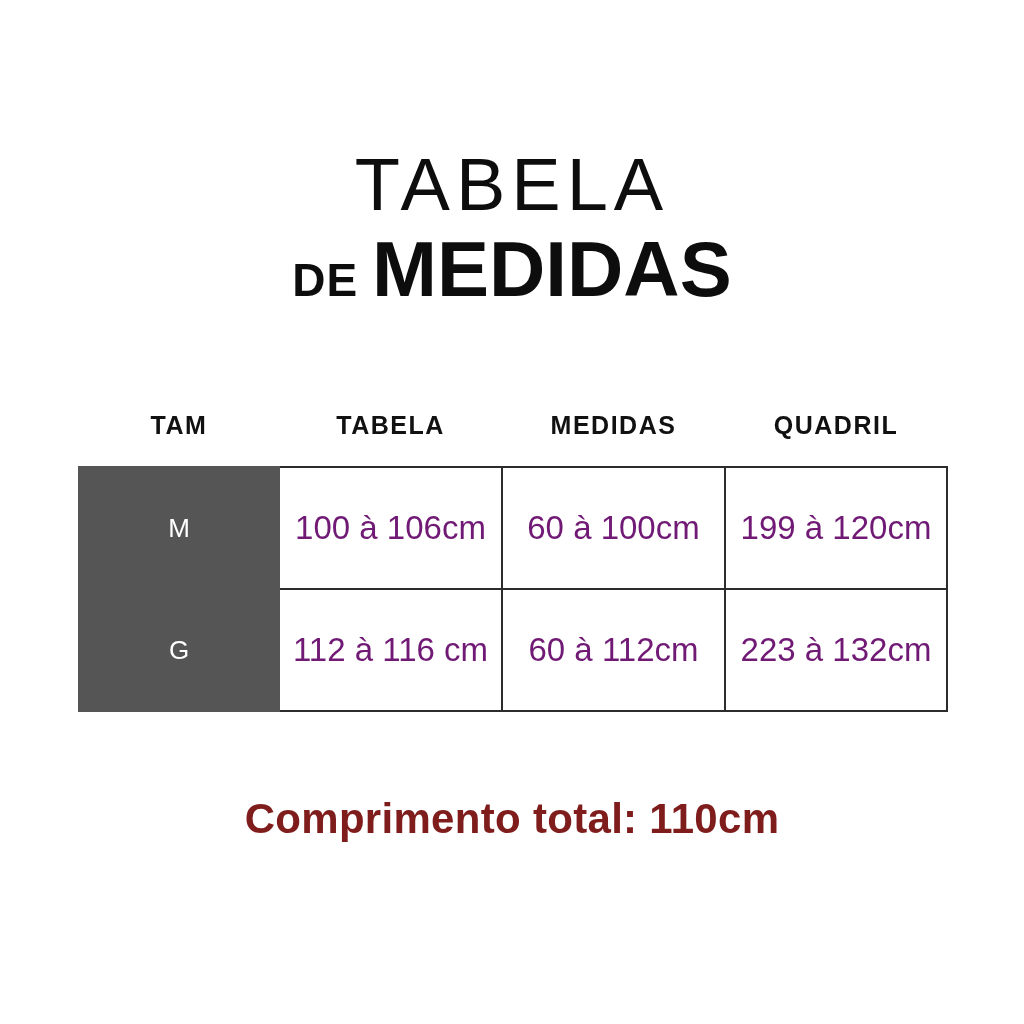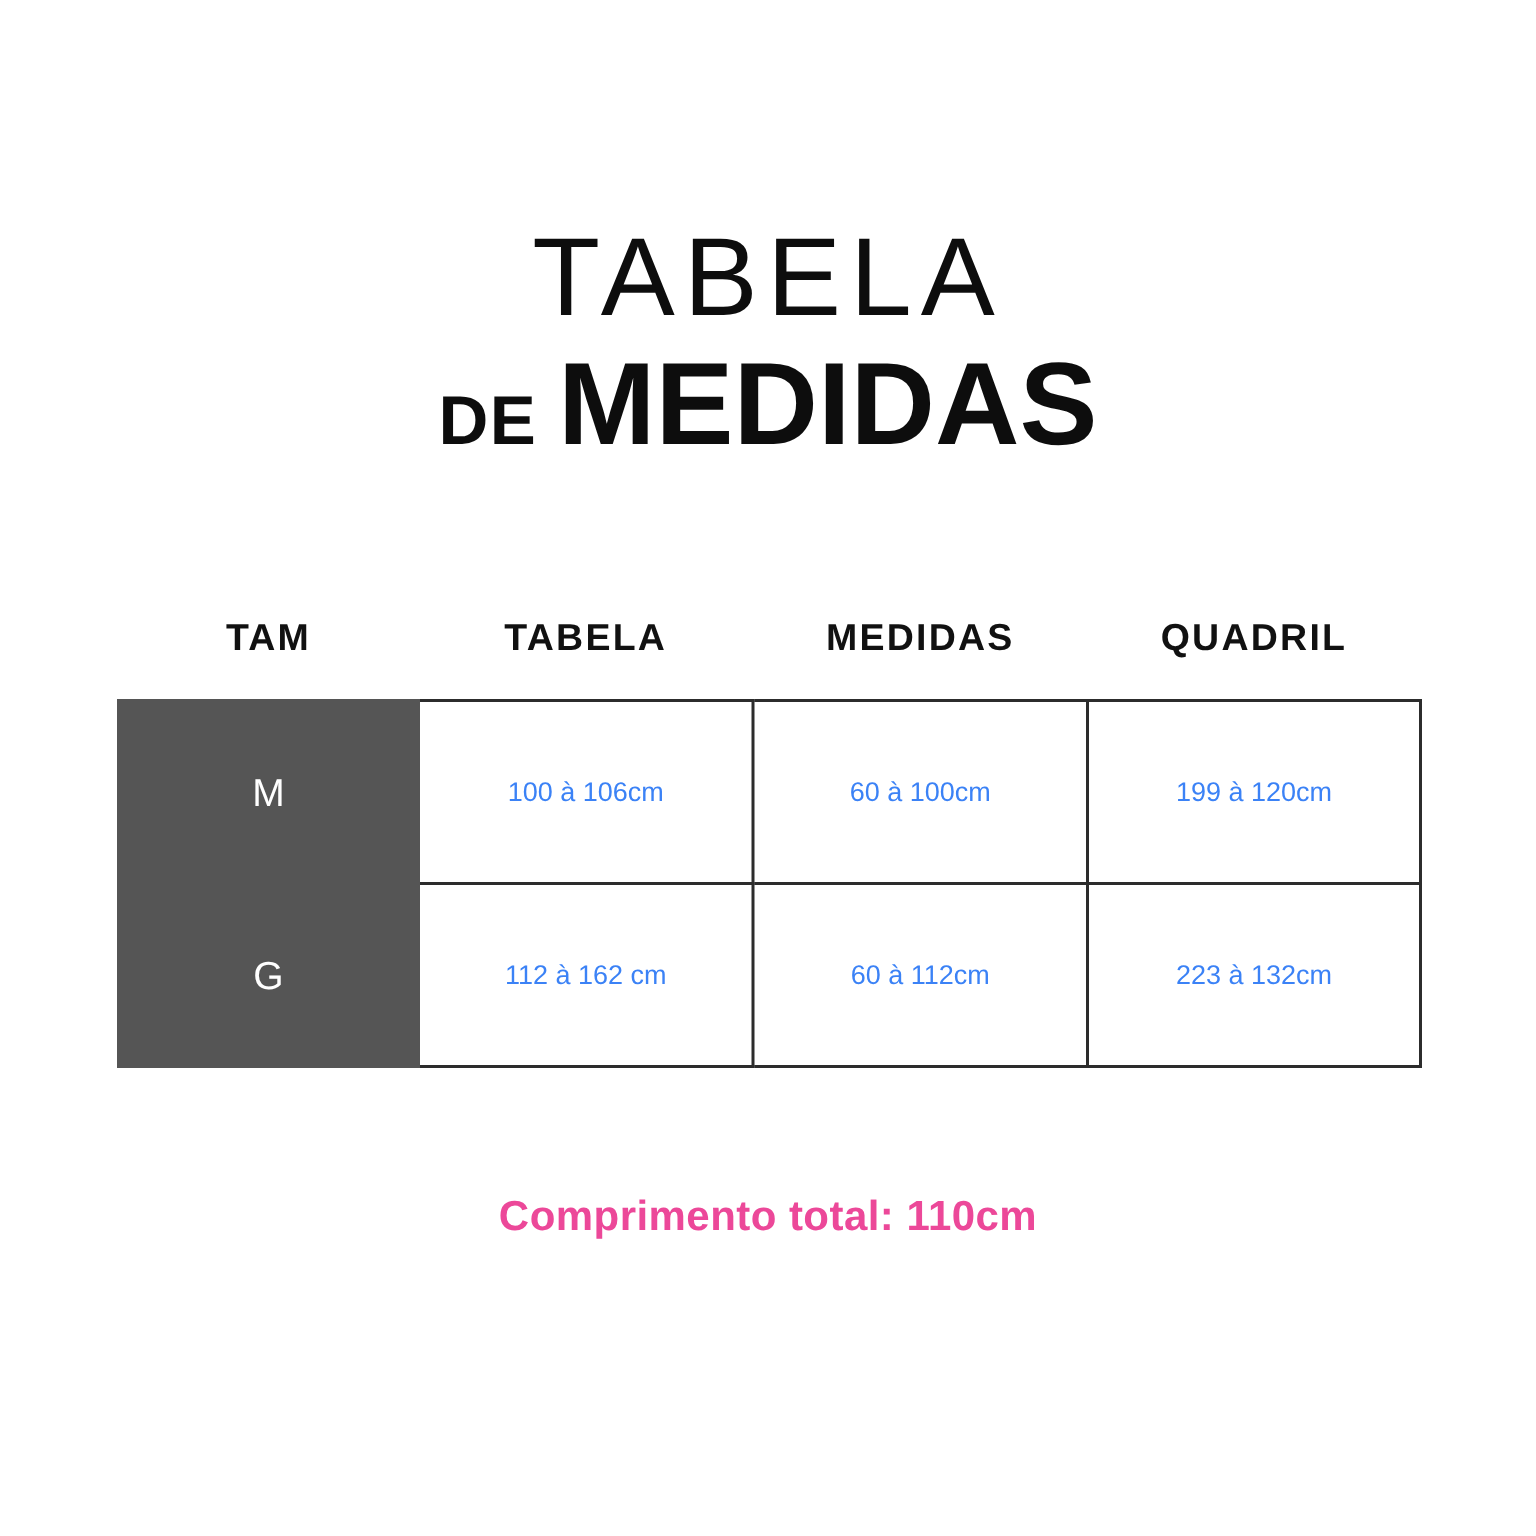--- a/index.html
+++ b/index.html
@@ -88,43 +88,43 @@
     padding: 0 0 26px 0;
     height: 40px;
     vertical-align: bottom;
   }
 
   table.size-table tbody td {
     border: 2px solid #2c2c2c;
     height: 118px;
     text-align: center;
     vertical-align: middle;
-    font-size: 18px;
+    font-size: 33px;
     font-weight: 400;
-    color: #3b82f6;
+    color: #701a75;
     background: #ffffff;
   }
 
   table.size-table tbody td.size-cell {
     background: #555555;
     color: #ffffff;
     font-size: 26px;
     border-color: #555555;
   }
 
   
   .footer-note {
     position: absolute;
     left: 0;
     top: 795px;
     width: 1024px;
     text-align: center;
-    font-size: 28px;
+    font-size: 42px;
     font-weight: 700;
-    color: #ec4899;
+    color: #7f1d1d;
     letter-spacing: 0.3px;
   }
 </style>
 </head>
 <body>
 
 <div class="page">
 
   <div class="title-block">
     <div class="title-line1">TABELA</div>
@@ -149,21 +149,21 @@
       </thead>
       <tbody>
         <tr>
           <td class="size-cell">M</td>
           <td>100 à 106cm</td>
           <td>60 à 100cm</td>
           <td>199 à 120cm</td>
         </tr>
         <tr>
           <td class="size-cell">G</td>
-          <td>112 à 162 cm</td>
+          <td>112 à 116 cm</td>
           <td>60 à 112cm</td>
           <td>223 à 132cm</td>
         </tr>
       </tbody>
     </table>
   </div>
 
   <div class="footer-note">Comprimento total: 110cm</div>
 
 </div>

